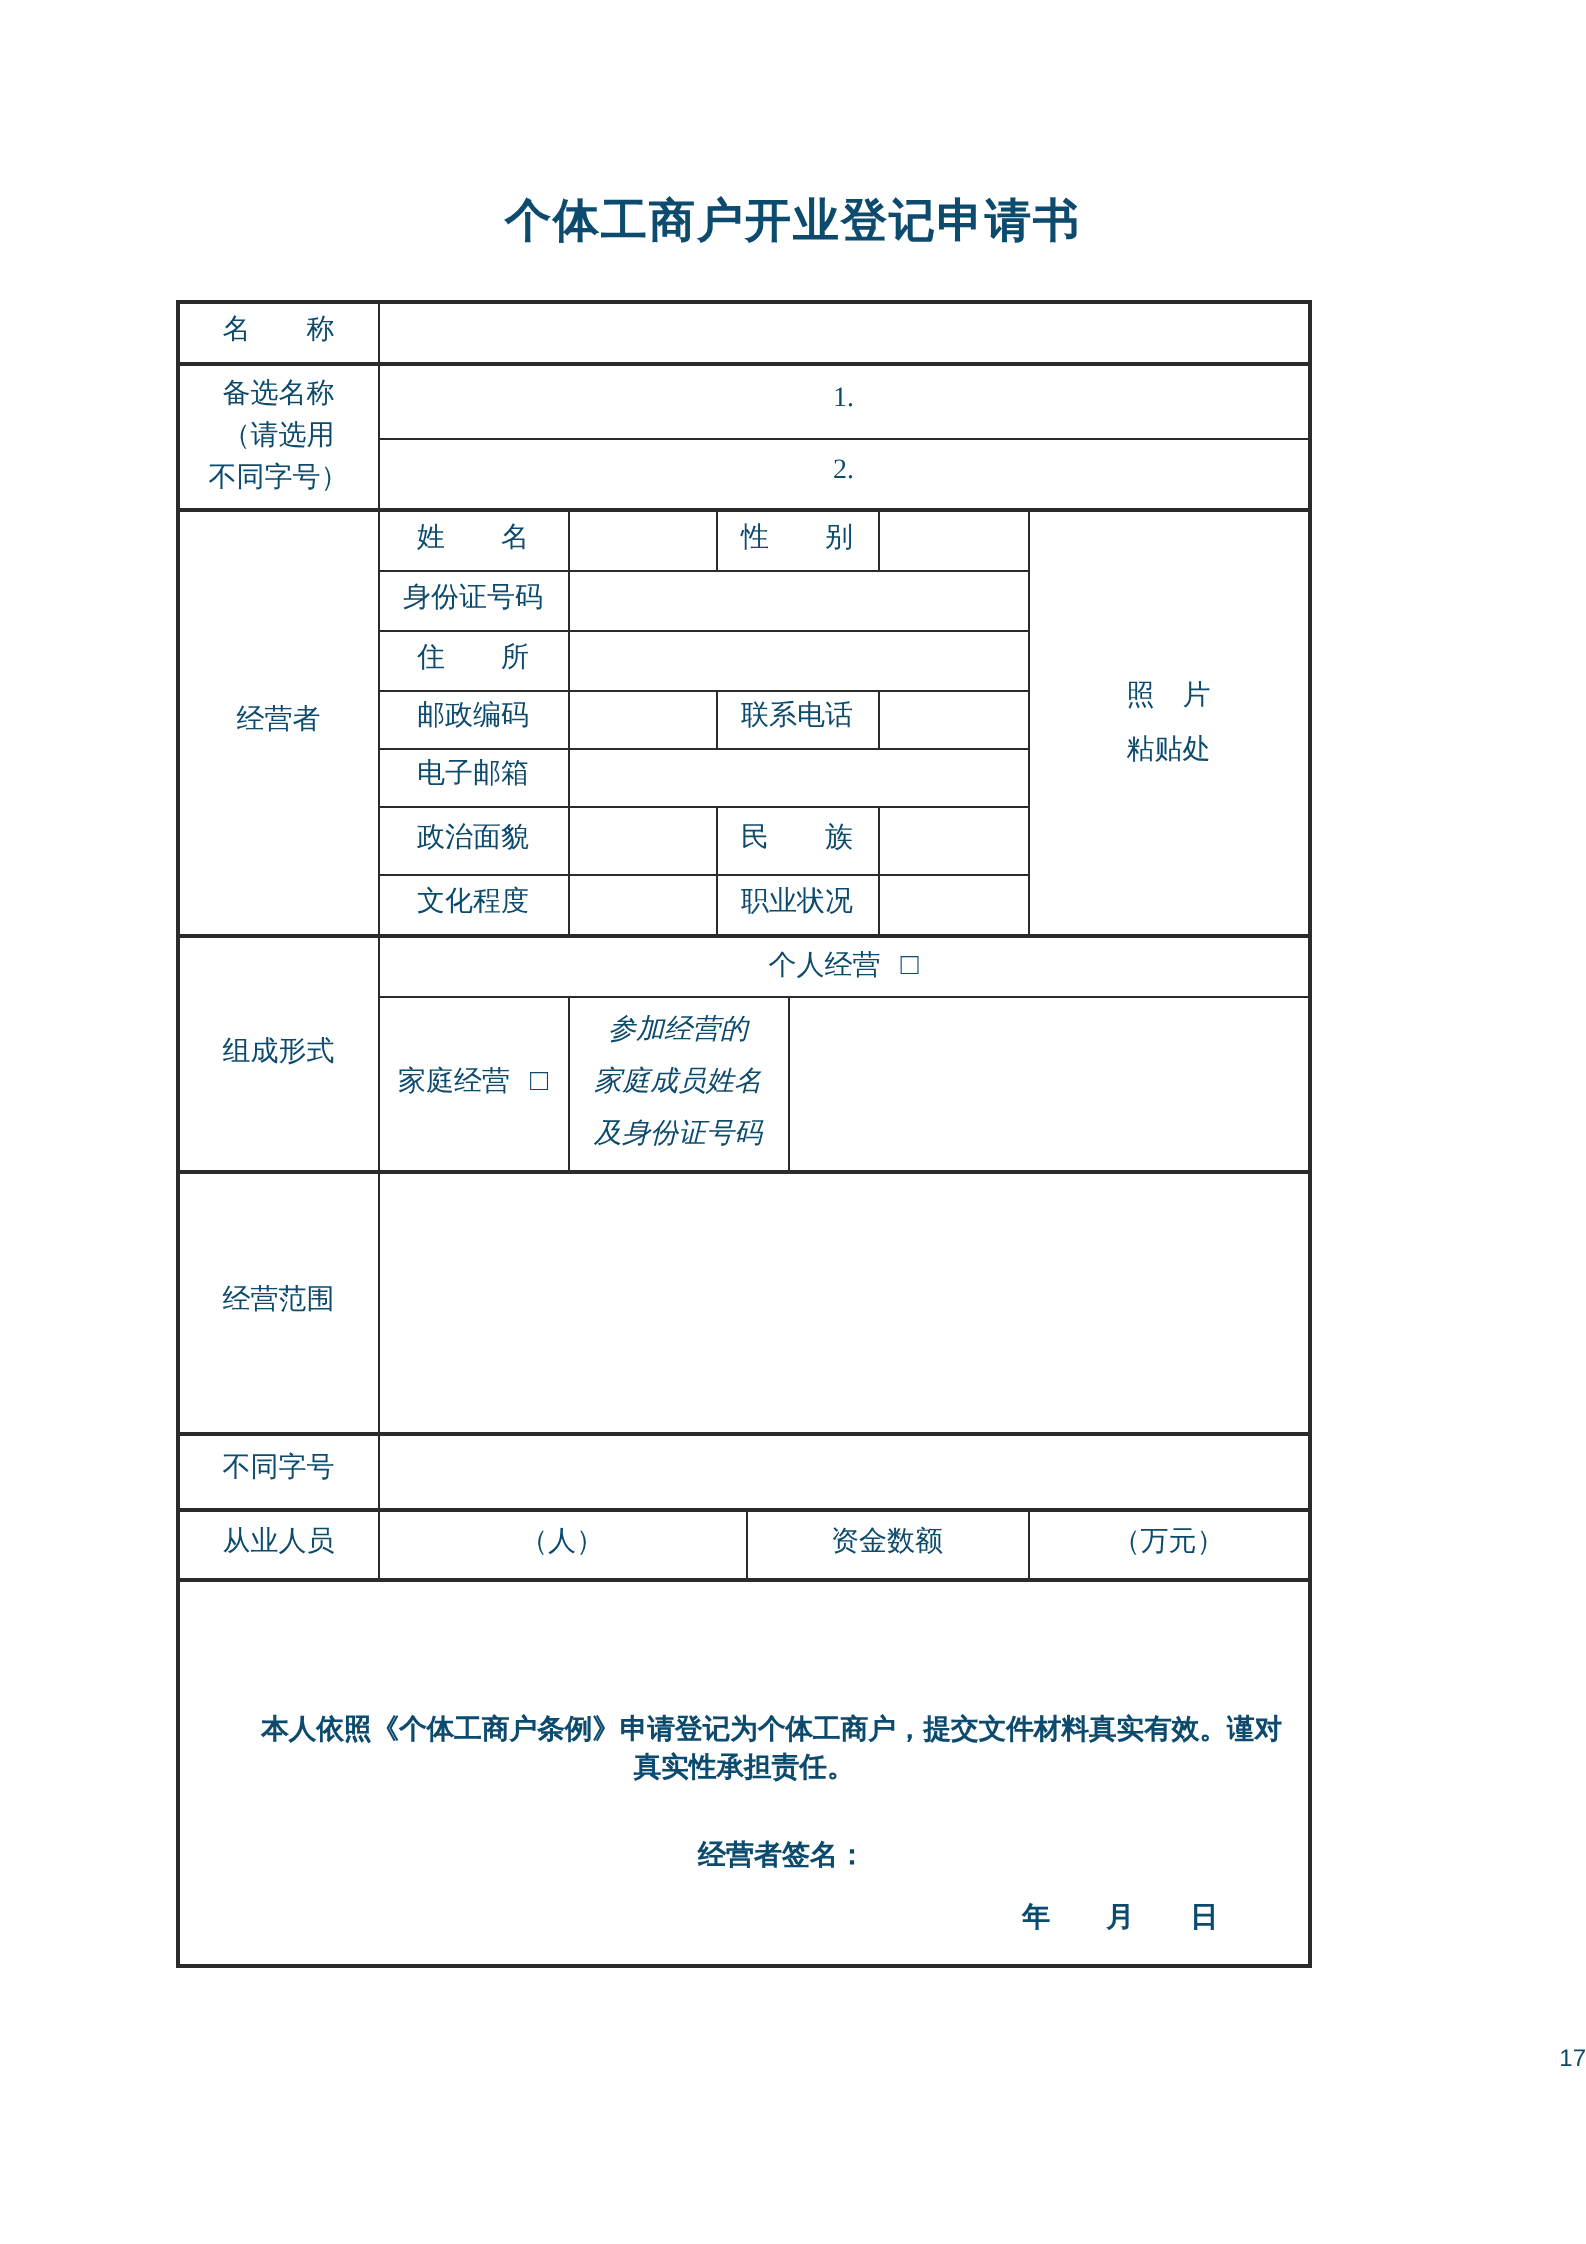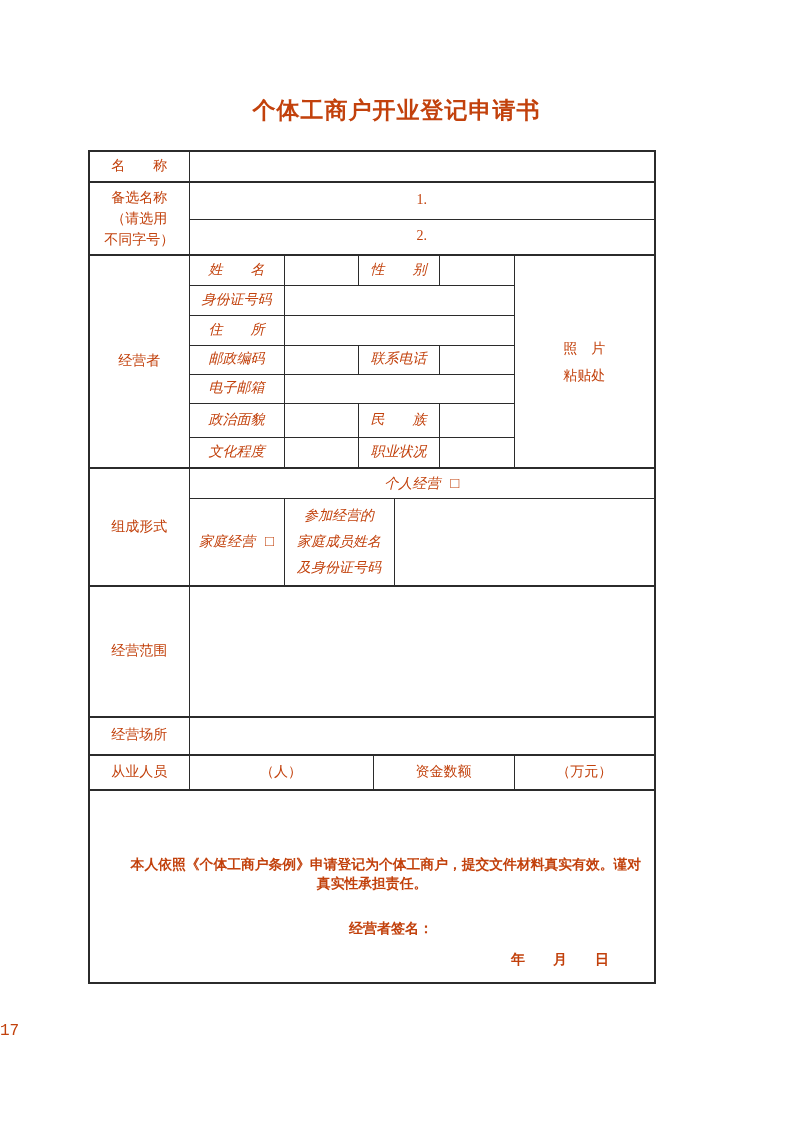--- a/index.html
+++ b/index.html
@@ -1,20 +1,20 @@
 <!DOCTYPE html>
 <html lang="zh"><head>
 <meta charset="utf-8">
 <style>
   html,body{margin:0;padding:0;background:#ffffff;}
   .page{
     position:relative;
     width:793px;height:1122px;
     background:#ffffff;
-    color:#c2410c;
+    color:#0c4a6e;
     font-family:"Liberation Serif","DejaVu Serif",serif;
     overflow:hidden;
   }
   .title{
     position:absolute;top:95px;left:0;width:100%;
     margin:0;text-align:center;
     font-family:"Liberation Sans","DejaVu Sans",sans-serif;
     font-size:23px;font-weight:bold;letter-spacing:1px;
   }
   table.form{
@@ -31,36 +31,36 @@
     overflow:hidden;
     line-height:1.35;
     text-align:center;
   }
   tr.sect > td{border-top-width:2px;}
   .h31{height:31px}.h35{height:35px}.h34{height:34px}.h30{height:30px}
   .h29{height:29px}.h25{height:25px}.h85{height:85px}.h131{height:131px}
   .h38{height:38px}.h193{height:193px}
   .lbl{text-align:center;}
   .lbl div{line-height:21px;}
-  .flbl{text-align:left;padding-left:10px;font-style:italic;}
+  .flbl{text-align:left;padding-left:10px;}
   .photo{text-align:center;}
   .photo div{line-height:27px;}
   .center-lbl{text-align:center;font-style:italic;}
   .center-lbl div{line-height:26px;}
   .numcell{padding-left:8px;}
   .cb{margin-left:10px;font-size:15px;}
   .decl-cell{position:relative;vertical-align:top;text-align:left;font-weight:bold;}
   .decl{margin:22px 7px 0 7px;text-indent:2em;line-height:19px;font-size:13.8px;}
   .sig{margin:27px 0 0 38px;font-size:14px;}
   .date{position:absolute;right:45px;bottom:12px;font-size:14px;}
   .pagenum{
     position:absolute;top:1022px;left:0;width:100%;
-    text-align:left;
-    font-family:Liberation Mono, monospace;
-    font-size:16px;
+    text-align:right;
+    font-family:Liberation Sans, sans-serif;
+    font-size:12px;
   }
 </style>
 </head>
 <body>
 
 <div class="page">
 
   <h1 class="title">个体工商户开业登记申请书</h1>
 
   <table class="form">
@@ -156,21 +156,21 @@
       </td>
       <td colspan="3"></td>
     </tr>
 
     <tr class="h131 sect">
       <td class="lbl">经营范围</td>
       <td colspan="7"></td>
     </tr>
 
     <tr class="h38 sect">
-      <td class="lbl">经营场所</td>
+      <td class="lbl">不同字号</td>
       <td colspan="7"></td>
     </tr>
 
     <tr class="h35 sect">
       <td class="lbl">从业人员</td>
       <td colspan="3" class="lbl">
         <span>（人）</span>
       </td>
       <td colspan="3" class="lbl">资金数额</td>
       <td class="lbl">

